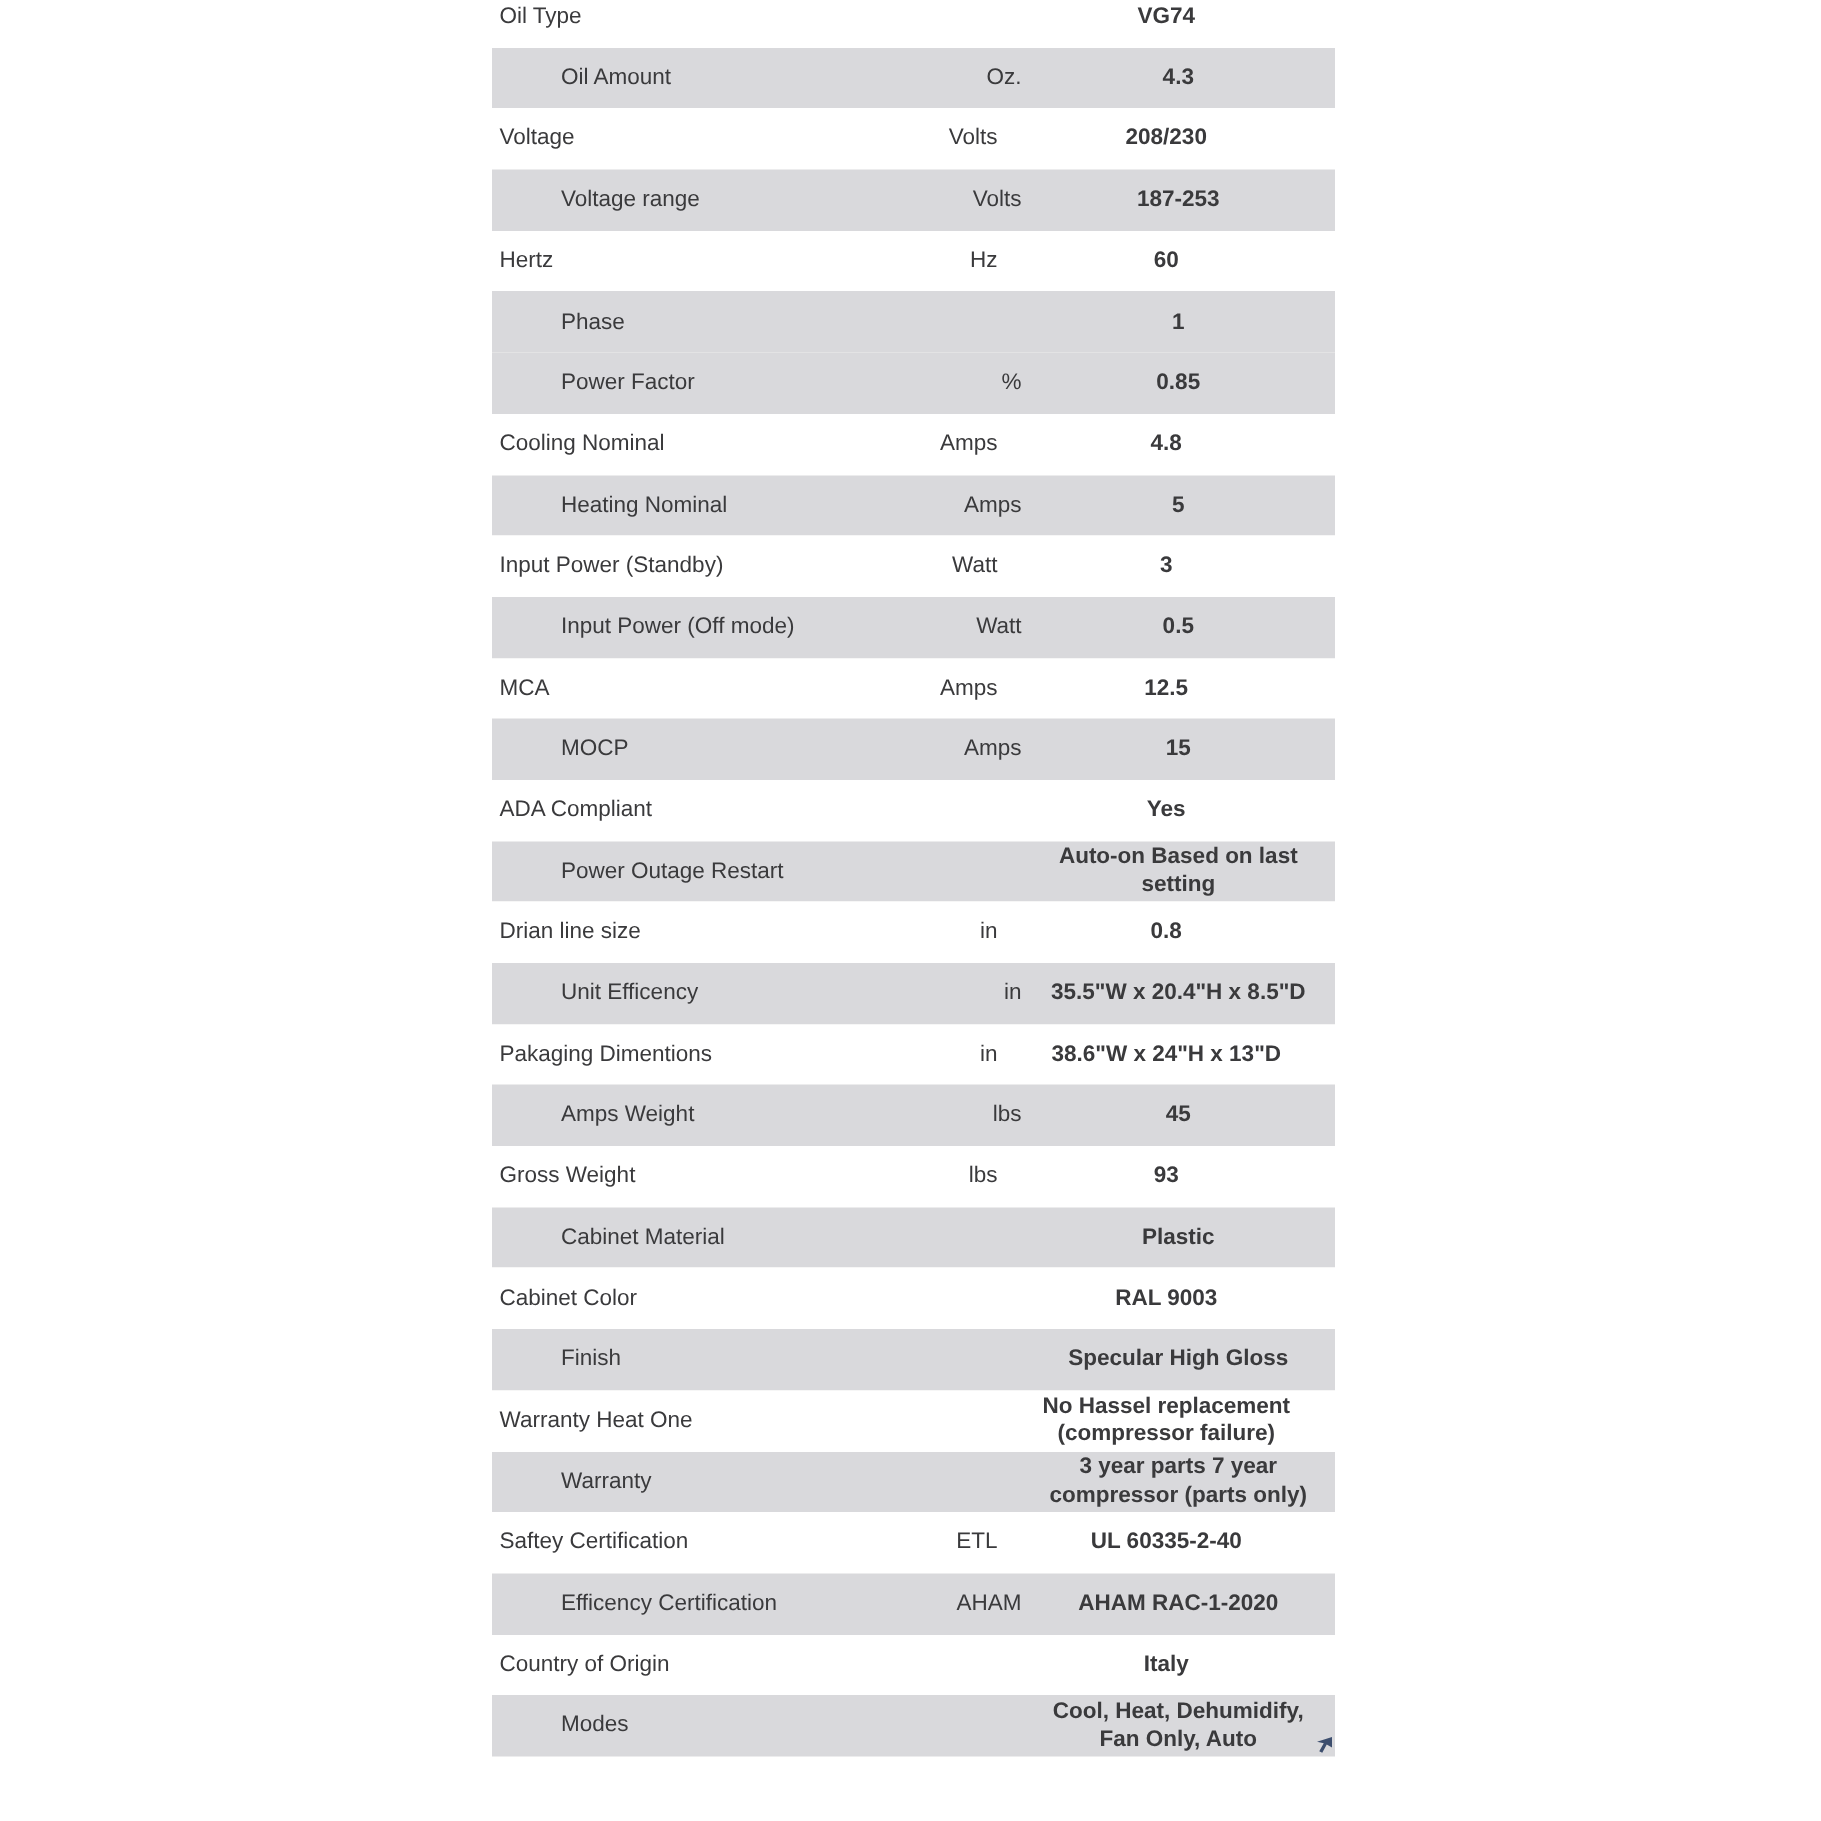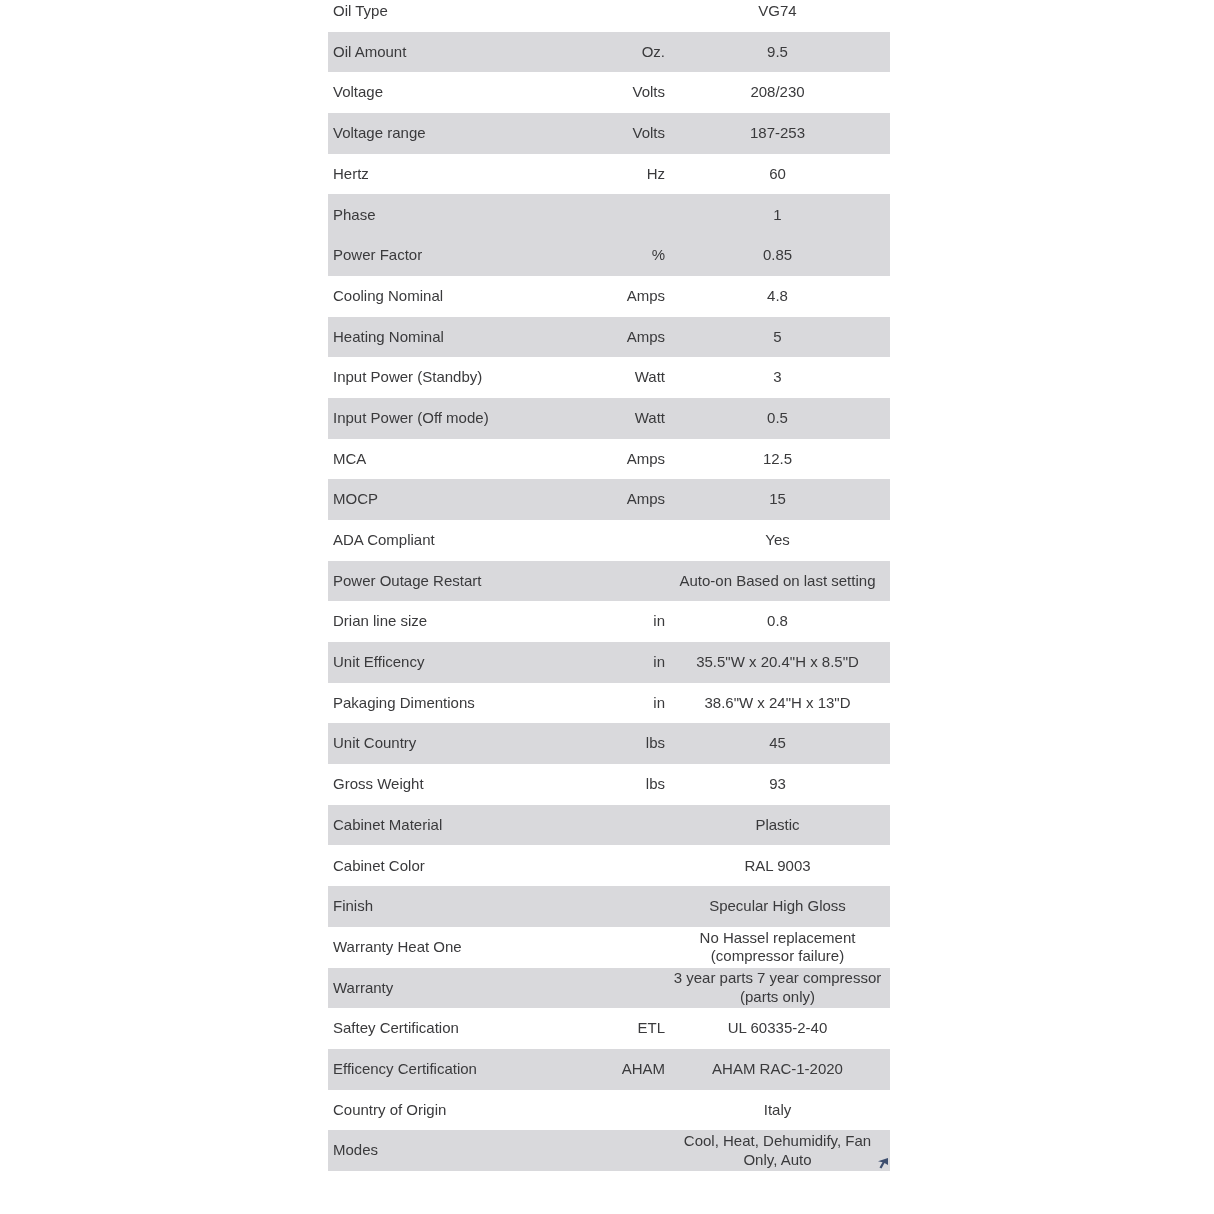--- a/index.html
+++ b/index.html
@@ -27,39 +27,41 @@
     display: flex;
     align-items: center;
     height: 40.7px;
     background: var(--row-plain, #ffffff);
     color: var(--text-color, #3a3a3c);
     font-size: 15px;
     line-height: 18.5px;
   }
   .spec-row.shaded {
     background: var(--row-shaded, #d9d9dc);
+    padding-left: 41px;
   }
   .cell-label {
     width: 247px;
     padding-left: 5px;
     box-sizing: border-box;
     text-align: left;
     white-space: nowrap;
     overflow: hidden;
   }
   .cell-unit {
     width: 90px;
     box-sizing: border-box;
     text-align: right;
   }
   .cell-value {
     width: 225px;
     padding: 0 6px;
     box-sizing: border-box;
     text-align: center;
+    font-weight: bold;
   }
   .cursor-artifact {
     position: absolute;
     left: 877px;
     top: 1158px;
     width: 12px;
     height: 12px;
   }
 </style>
 </head>
@@ -69,21 +71,21 @@
 
   <div class="spec-table">
       <div class="spec-row">
     <div class="cell-label">Oil Type</div>
     <div class="cell-unit"></div>
     <div class="cell-value">VG74</div>
   </div>
       <div class="spec-row shaded">
     <div class="cell-label">Oil Amount</div>
     <div class="cell-unit">Oz.</div>
-    <div class="cell-value">9.5</div>
+    <div class="cell-value">4.3</div>
   </div>
       <div class="spec-row">
     <div class="cell-label">Voltage</div>
     <div class="cell-unit">Volts</div>
     <div class="cell-value">208/230</div>
   </div>
       <div class="spec-row shaded">
     <div class="cell-label">Voltage range</div>
     <div class="cell-unit">Volts</div>
     <div class="cell-value">187-253</div>
@@ -152,21 +154,21 @@
     <div class="cell-label">Unit Efficency</div>
     <div class="cell-unit">in</div>
     <div class="cell-value">35.5"W x 20.4"H x 8.5"D</div>
   </div>
       <div class="spec-row">
     <div class="cell-label">Pakaging Dimentions</div>
     <div class="cell-unit">in</div>
     <div class="cell-value">38.6"W x 24"H x 13"D</div>
   </div>
       <div class="spec-row shaded">
-    <div class="cell-label">Unit Country</div>
+    <div class="cell-label">Amps Weight</div>
     <div class="cell-unit">lbs</div>
     <div class="cell-value">45</div>
   </div>
       <div class="spec-row">
     <div class="cell-label">Gross Weight</div>
     <div class="cell-unit">lbs</div>
     <div class="cell-value">93</div>
   </div>
       <div class="spec-row shaded">
     <div class="cell-label">Cabinet Material</div>

